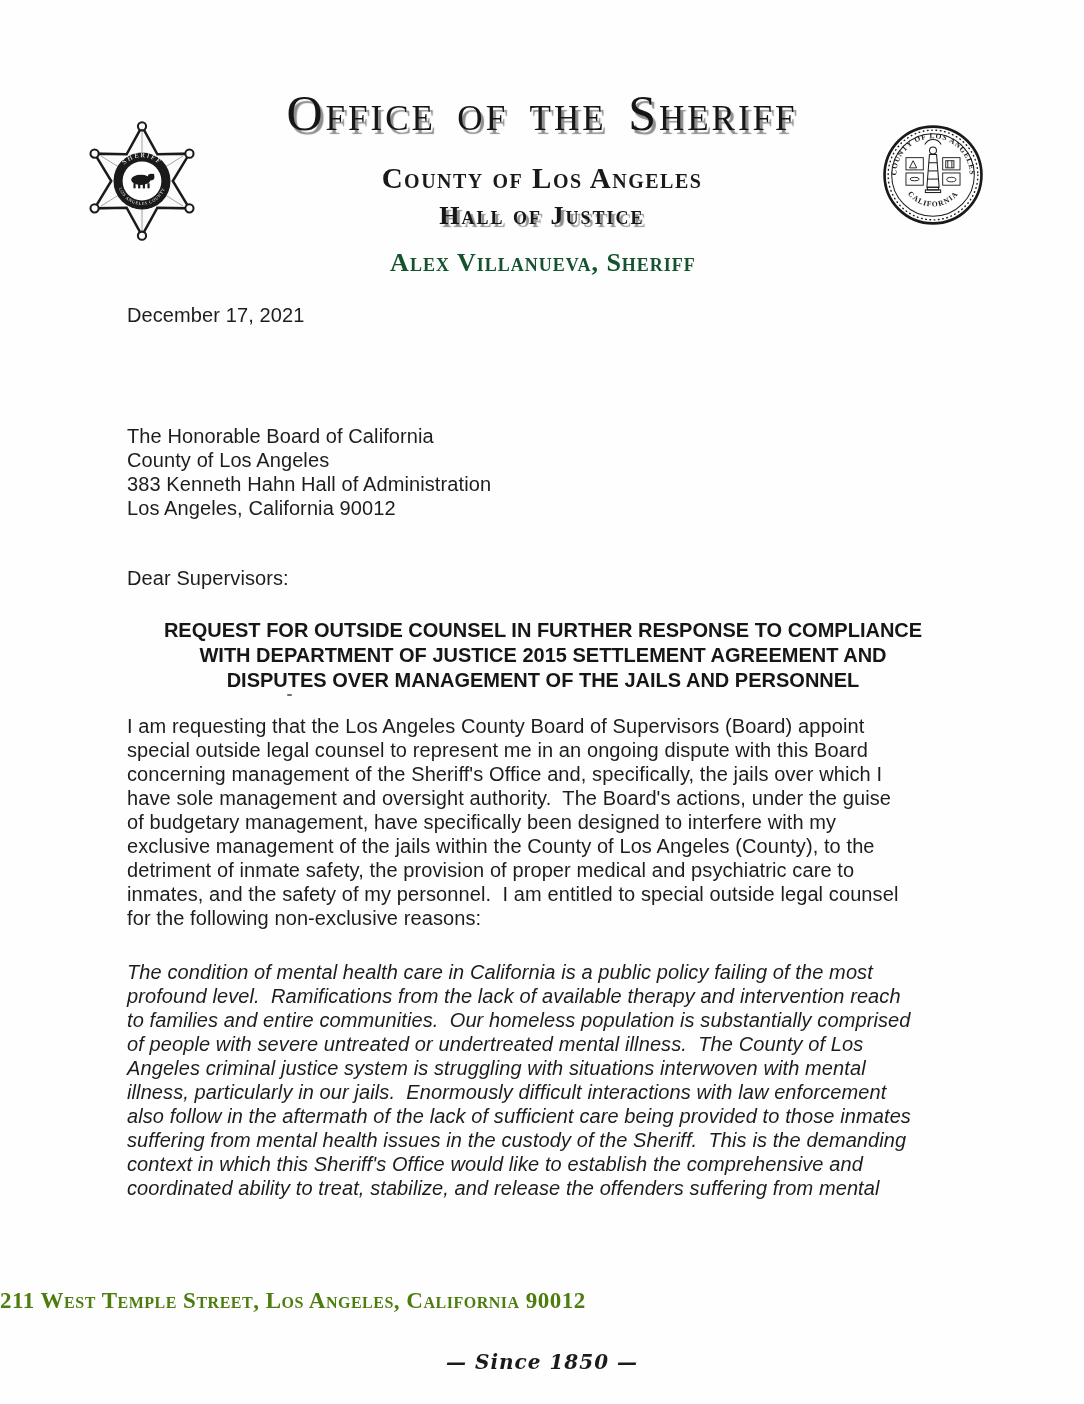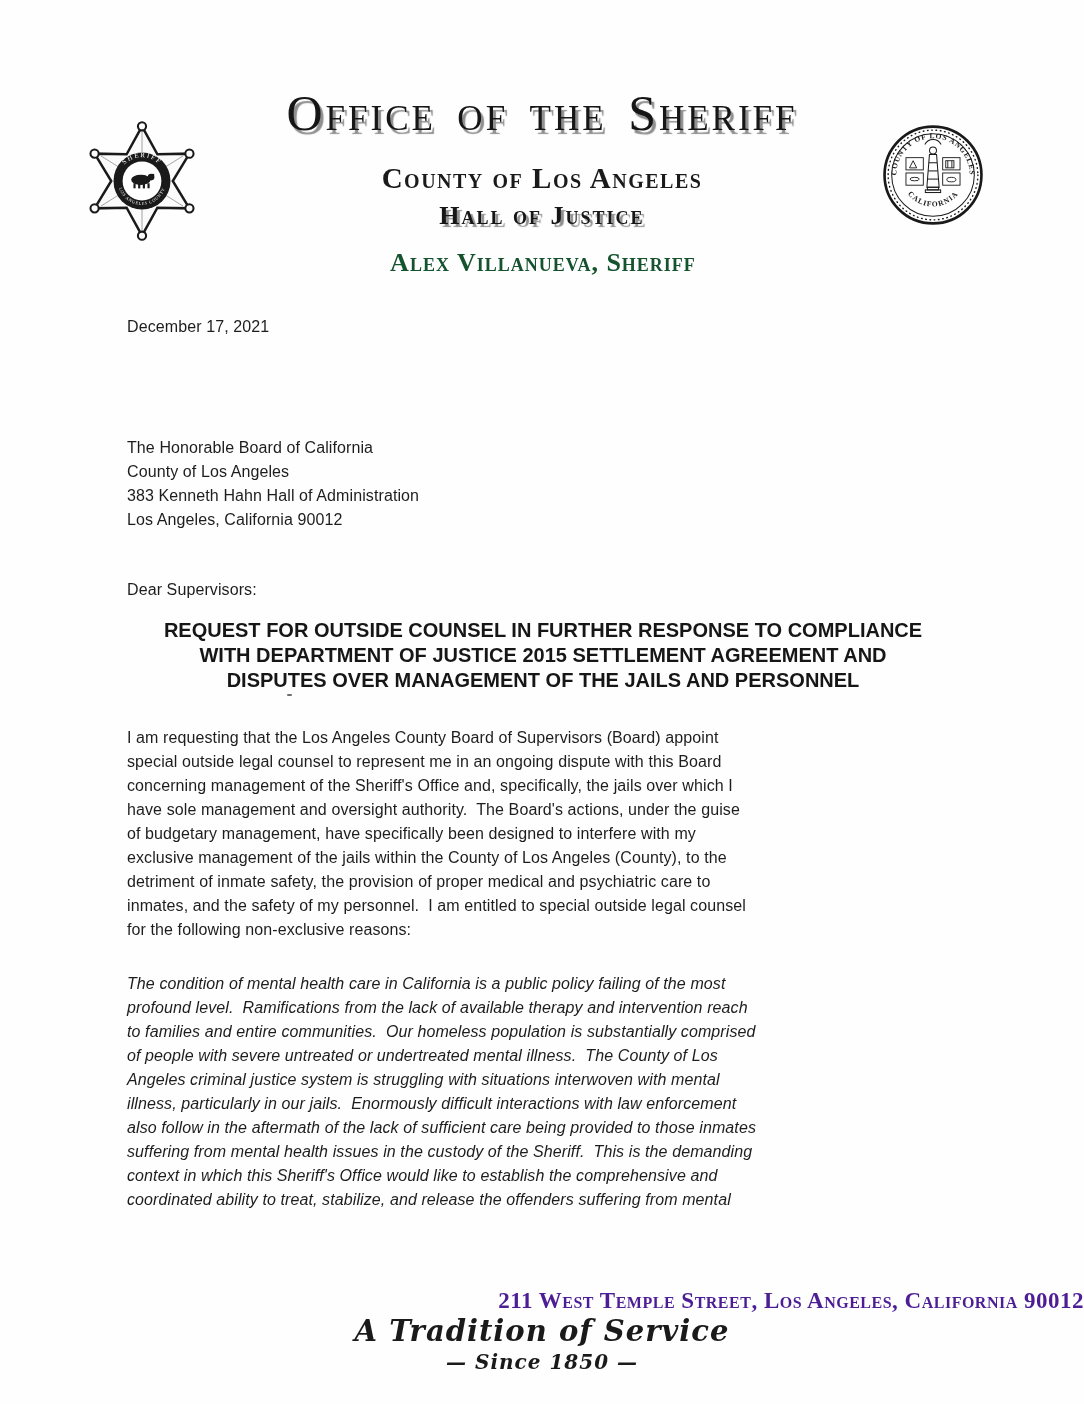--- a/index.html
+++ b/index.html
@@ -58,25 +58,24 @@
     font-weight: bold;
     font-size: 26px;
     letter-spacing: 1px;
     color: #14532d;
     white-space: nowrap;
   }
   .star-badge { position: absolute; left: 85px; top: 120px; width: 114px; height: 122px; }
   .county-seal { position: absolute; left: 882px; top: 124px; width: 102px; height: 102px; }
   
   .body-text {
-    font-size: 16px;
+    font-size: 20px;
     line-height: 24px;
     color: #1d1d1d;
     letter-spacing: 0.1px;
-    margin-top: 12px;
   }
   .date-line      { position: absolute; left: 127px; top: 303px; }
   .recipient      { position: absolute; left: 127px; top: 424px; }
   .salutation     { position: absolute; left: 127px; top: 566px; }
   .subject {
     position: absolute; left: 127px; top: 618px; width: 832px;
     text-align: center;
     font-weight: bold;
     font-size: 20px;
     line-height: 25px;
@@ -86,27 +85,27 @@
   .para { position: absolute; left: 127px; width: 870px; white-space: pre-wrap; }
   .para-1 { top: 714px; }
   .para-2 { top: 960px; font-style: italic; }
   .artifact-dot {
     position: absolute; left: 287px; top: 694px;
     width: 5px; height: 2px; background: #6d6d6d; border-radius: 1px;
   }
   
   .ftr-address {
     position: absolute; top: 1288px; left: 0; width: 100%;
-    text-align: right;
+    text-align: left;
     font-family: "Liberation Serif", serif;
     font-variant: small-caps;
     font-weight: bold;
     font-size: 23px;
     letter-spacing: 0.5px;
-    color: #4c1d95;
+    color: #4d7c0f;
     white-space: nowrap;
   }
   .ftr-motto {
     position: absolute; top: 1314px; left: 0; width: 100%;
     text-align: center;
     font-family: "DejaVu Serif", serif;
     font-style: italic;
     font-weight: bold;
     font-size: 29px;
     letter-spacing: 1px;
@@ -255,16 +254,15 @@
 to families and entire communities.  Our homeless population is substantially comprised
 of people with severe untreated or undertreated mental illness.  The County of Los
 Angeles criminal justice system is struggling with situations interwoven with mental
 illness, particularly in our jails.  Enormously difficult interactions with law enforcement
 also follow in the aftermath of the lack of sufficient care being provided to those inmates
 suffering from mental health issues in the custody of the Sheriff.  This is the demanding
 context in which this Sheriff's Office would like to establish the comprehensive and
 coordinated ability to treat, stabilize, and release the offenders suffering from mental</div>
 
   <div class="ftr-address">211 West Temple Street, Los Angeles, California 90012</div>
-  <div class="ftr-motto">A Tradition of Service</div>
   <div class="ftr-since">— Since 1850 —</div>
 
 </div>
 
 </body></html>

